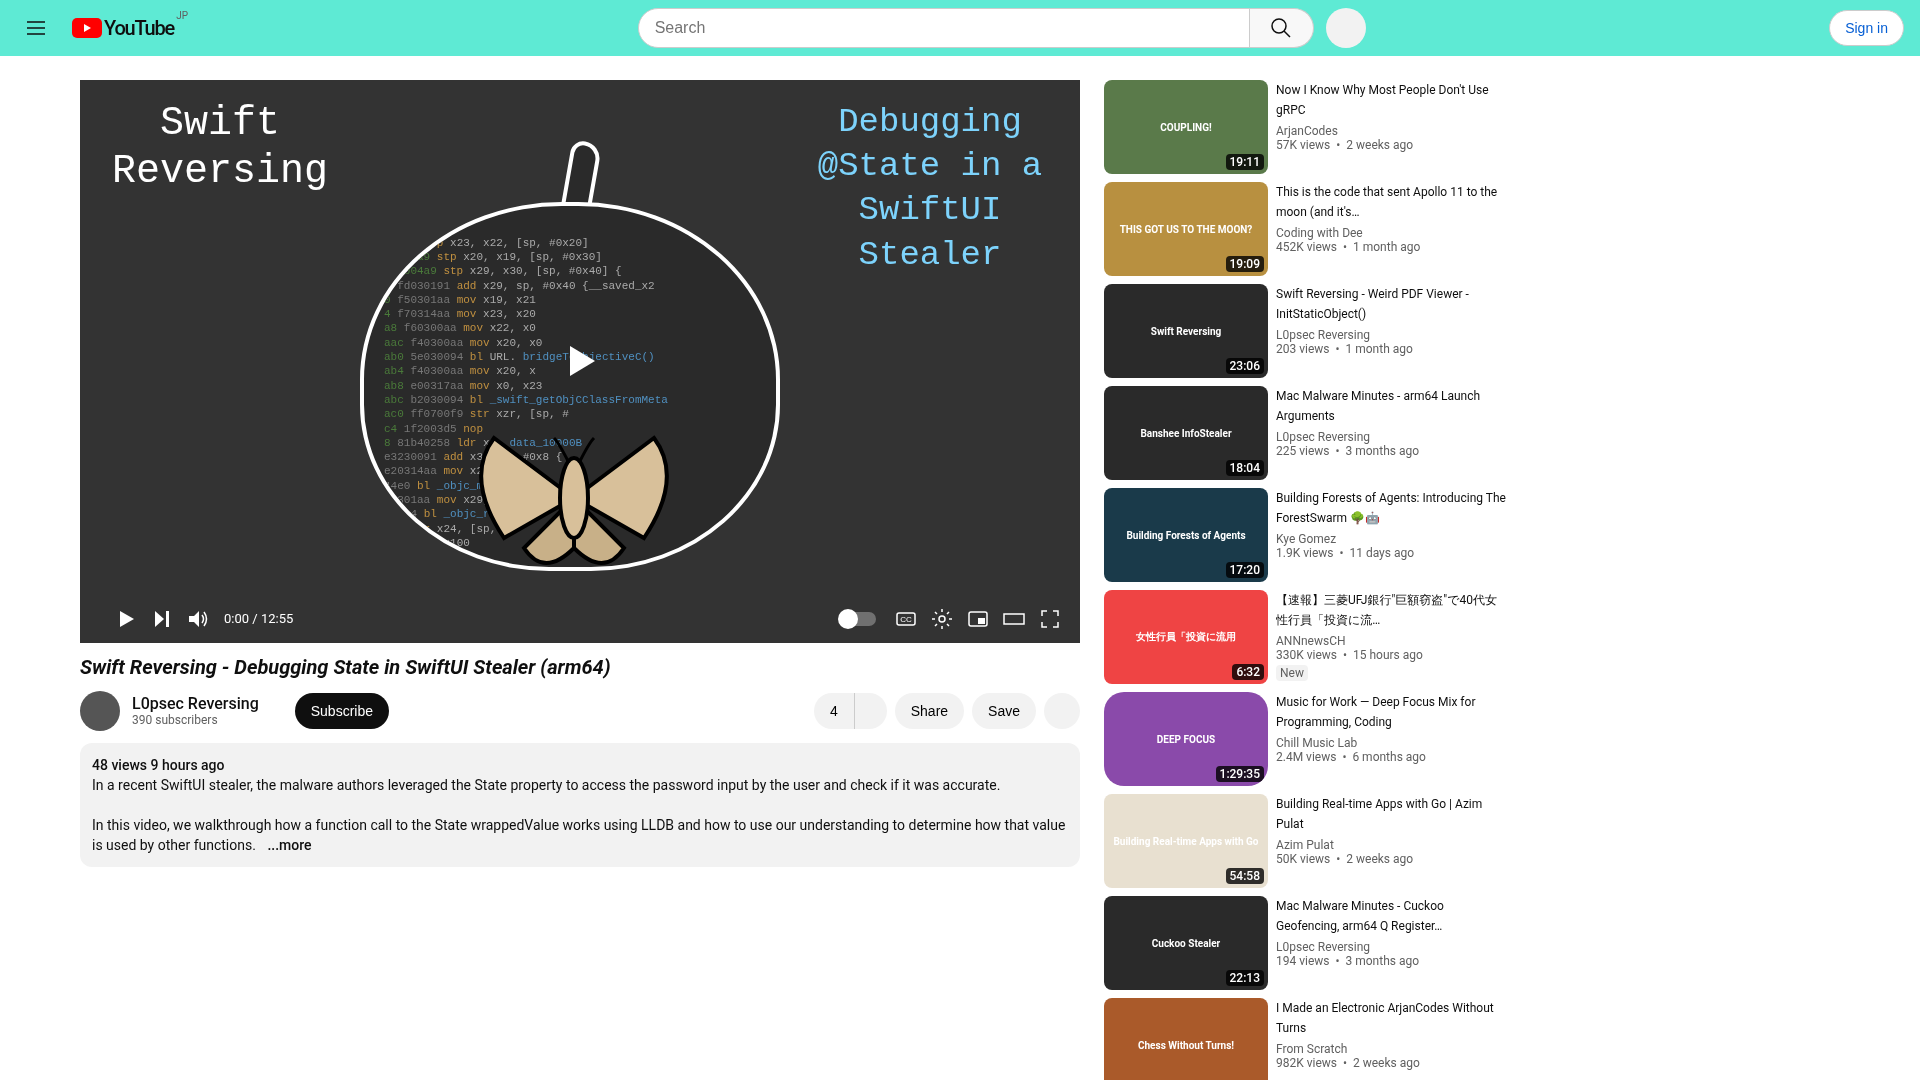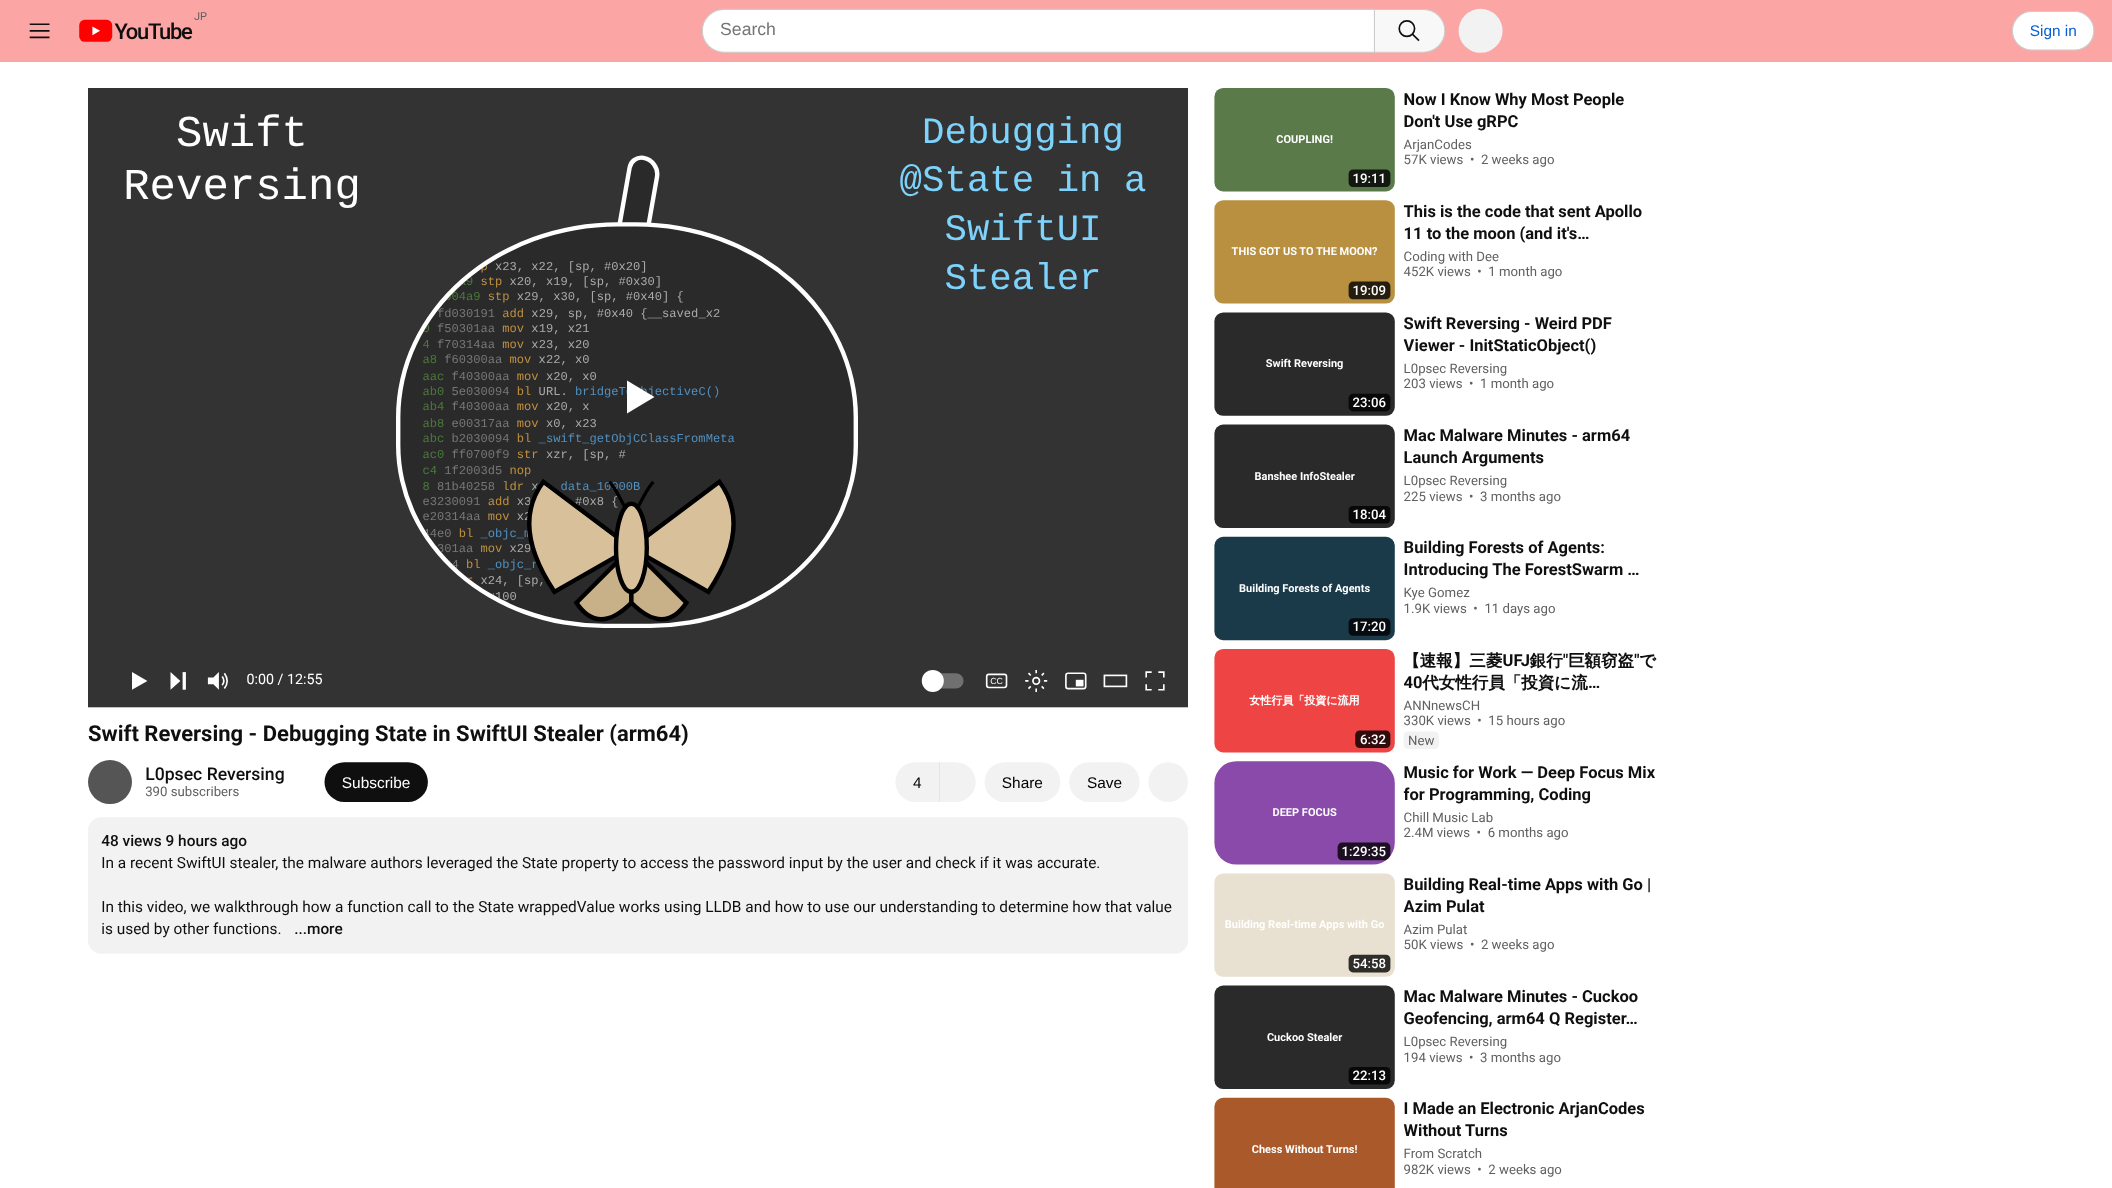--- a/index.html
+++ b/index.html
@@ -1,19 +1,19 @@
 <!DOCTYPE html>
 <html><head>
 <meta charset="utf-8">
 <style>
 * { margin: 0; padding: 0; box-sizing: border-box; }
 body { font-family: Roboto, Arial, sans-serif; background: #fff; color: #0f0f0f; }
 
 
-.header { display: flex; align-items: center; height: 56px; padding: 0 16px; justify-content: space-between; position: fixed; top: 0; left: 0; right: 0; background: #fca5a5; z-index: 100; }
+.header { display: flex; align-items: center; height: 56px; padding: 0 16px; justify-content: space-between; position: fixed; top: 0; left: 0; right: 0; background: #5eead4; z-index: 100; }
 .header-left { display: flex; align-items: center; }
 .menu-btn { width: 40px; height: 40px; display: flex; align-items: center; justify-content: center; border-radius: 50%; cursor: pointer; border: none; background: none; }
 .logo { display: flex; align-items: center; margin-left: 16px; cursor: pointer; position: relative; }
 .logo-icon { width: 30px; height: 20px; background: #ff0000; border-radius: 5px; display: flex; align-items: center; justify-content: center; }
 .logo-icon svg { fill: #fff; }
 .logo-text { font-size: 20px; font-weight: 500; letter-spacing: -1.2px; margin-left: 2px; }
 .country-code { font-size: 10px; color: #606060; position: absolute; top: -6px; right: -14px; }
 .header-center { display: flex; flex: 0 1 728px; margin: 0 40px; }
 .search-box { flex: 1; display: flex; height: 40px; }
 .search-input { flex: 1; border: 1px solid #ccc; border-radius: 40px 0 0 40px; padding: 0 16px; font-size: 16px; outline: none; }
@@ -48,21 +48,21 @@
 
 
 .controls { position: absolute; bottom: 0; left: 16px; right: 0; height: 48px; display: flex; align-items: center; padding: 0 12px; }
 .ctrl-btn { width: 36px; height: 36px; display: flex; align-items: center; justify-content: center; cursor: pointer; color: #fff; border: none; background: none; }
 .time-display { color: #fff; font-size: 13px; margin-left: 8px; }
 .ctrl-spacer { flex: 1; }
 .autoplay-toggle { width: 36px; height: 14px; background: rgba(255,255,255,0.3); border-radius: 7px; position: relative; margin-right: 12px; cursor: pointer; }
 .autoplay-knob { width: 20px; height: 20px; background: #fff; border-radius: 50%; position: absolute; top: -3px; left: -2px; }
 
 
-.video-title { font-size: 20px; font-weight: 700; margin-top: 12px; margin-bottom: 12px; }
+.video-title { font-size: 20px; font-weight: 700; margin-top: 12px; margin-bottom: 12px; font-style: italic; }
 .video-meta { display: flex; align-items: center; justify-content: space-between; margin-bottom: 12px; }
 .channel-info { display: flex; align-items: center; gap: 12px; }
 .avatar { width: 40px; height: 40px; border-radius: 50%; background: #555; }
 .channel-text { display: flex; flex-direction: column; }
 .channel-name { font-size: 16px; font-weight: 500; }
 .subscriber-count { font-size: 12px; color: #606060; }
 .subscribe-btn { background: #0f0f0f; color: #fff; border: none; border-radius: 18px; padding: 0 16px; height: 36px; font-size: 14px; font-weight: 500; cursor: pointer; margin-left: 24px; }
 .actions { display: flex; gap: 8px; }
 .action-btn { background: #f2f2f2; border: none; border-radius: 18px; padding: 0 16px; height: 36px; font-size: 14px; font-weight: 500; cursor: pointer; display: flex; align-items: center; gap: 6px; }
 .like-group { display: flex; }
@@ -74,21 +74,21 @@
 .description { background: #f2f2f2; border-radius: 12px; padding: 12px; font-size: 14px; line-height: 20px; }
 .desc-stats { font-weight: 500; }
 .desc-more { font-weight: 500; cursor: pointer; margin-left: 8px; }
 
 
 .rec-item { display: flex; gap: 8px; margin-bottom: 8px; cursor: pointer; }
 .rec-thumb { width: 164px; height: 94px; background: #2a2a2a; border-radius: 8px; position: relative; flex-shrink: 0; overflow: hidden; display: flex; align-items: center; justify-content: center; }
 .rec-thumb-text { color: #fff; font-size: 10px; font-weight: bold; text-align: center; padding: 4px; }
 .rec-duration { position: absolute; bottom: 4px; right: 4px; background: rgba(0,0,0,0.8); color: #fff; font-size: 12px; font-weight: 500; padding: 1px 4px; border-radius: 4px; }
 .rec-info { flex: 1; min-width: 0; }
-.rec-title { font-size: 15px; font-weight: 700; line-height: 20px; max-height: 40px; overflow: hidden; display: -webkit-box; -webkit-line-clamp: 2; -webkit-box-orient: vertical; margin-bottom: 4px; }
+.rec-title { font-size: 12px; font-weight: 400; line-height: 20px; max-height: 40px; overflow: hidden; display: -webkit-box; -webkit-line-clamp: 2; -webkit-box-orient: vertical; margin-bottom: 4px; }
 .rec-channel { font-size: 12px; color: #606060; }
 .rec-stats { font-size: 12px; color: #606060; }
 .rec-badge { display: inline-block; background: #f2f2f2; color: #606060; font-size: 12px; padding: 1px 4px; border-radius: 4px; margin-top: 2px; }
 </style>
 </head>
 <body>
 
 <div class="header">
   <div class="header-left">
     <button class="menu-btn">

